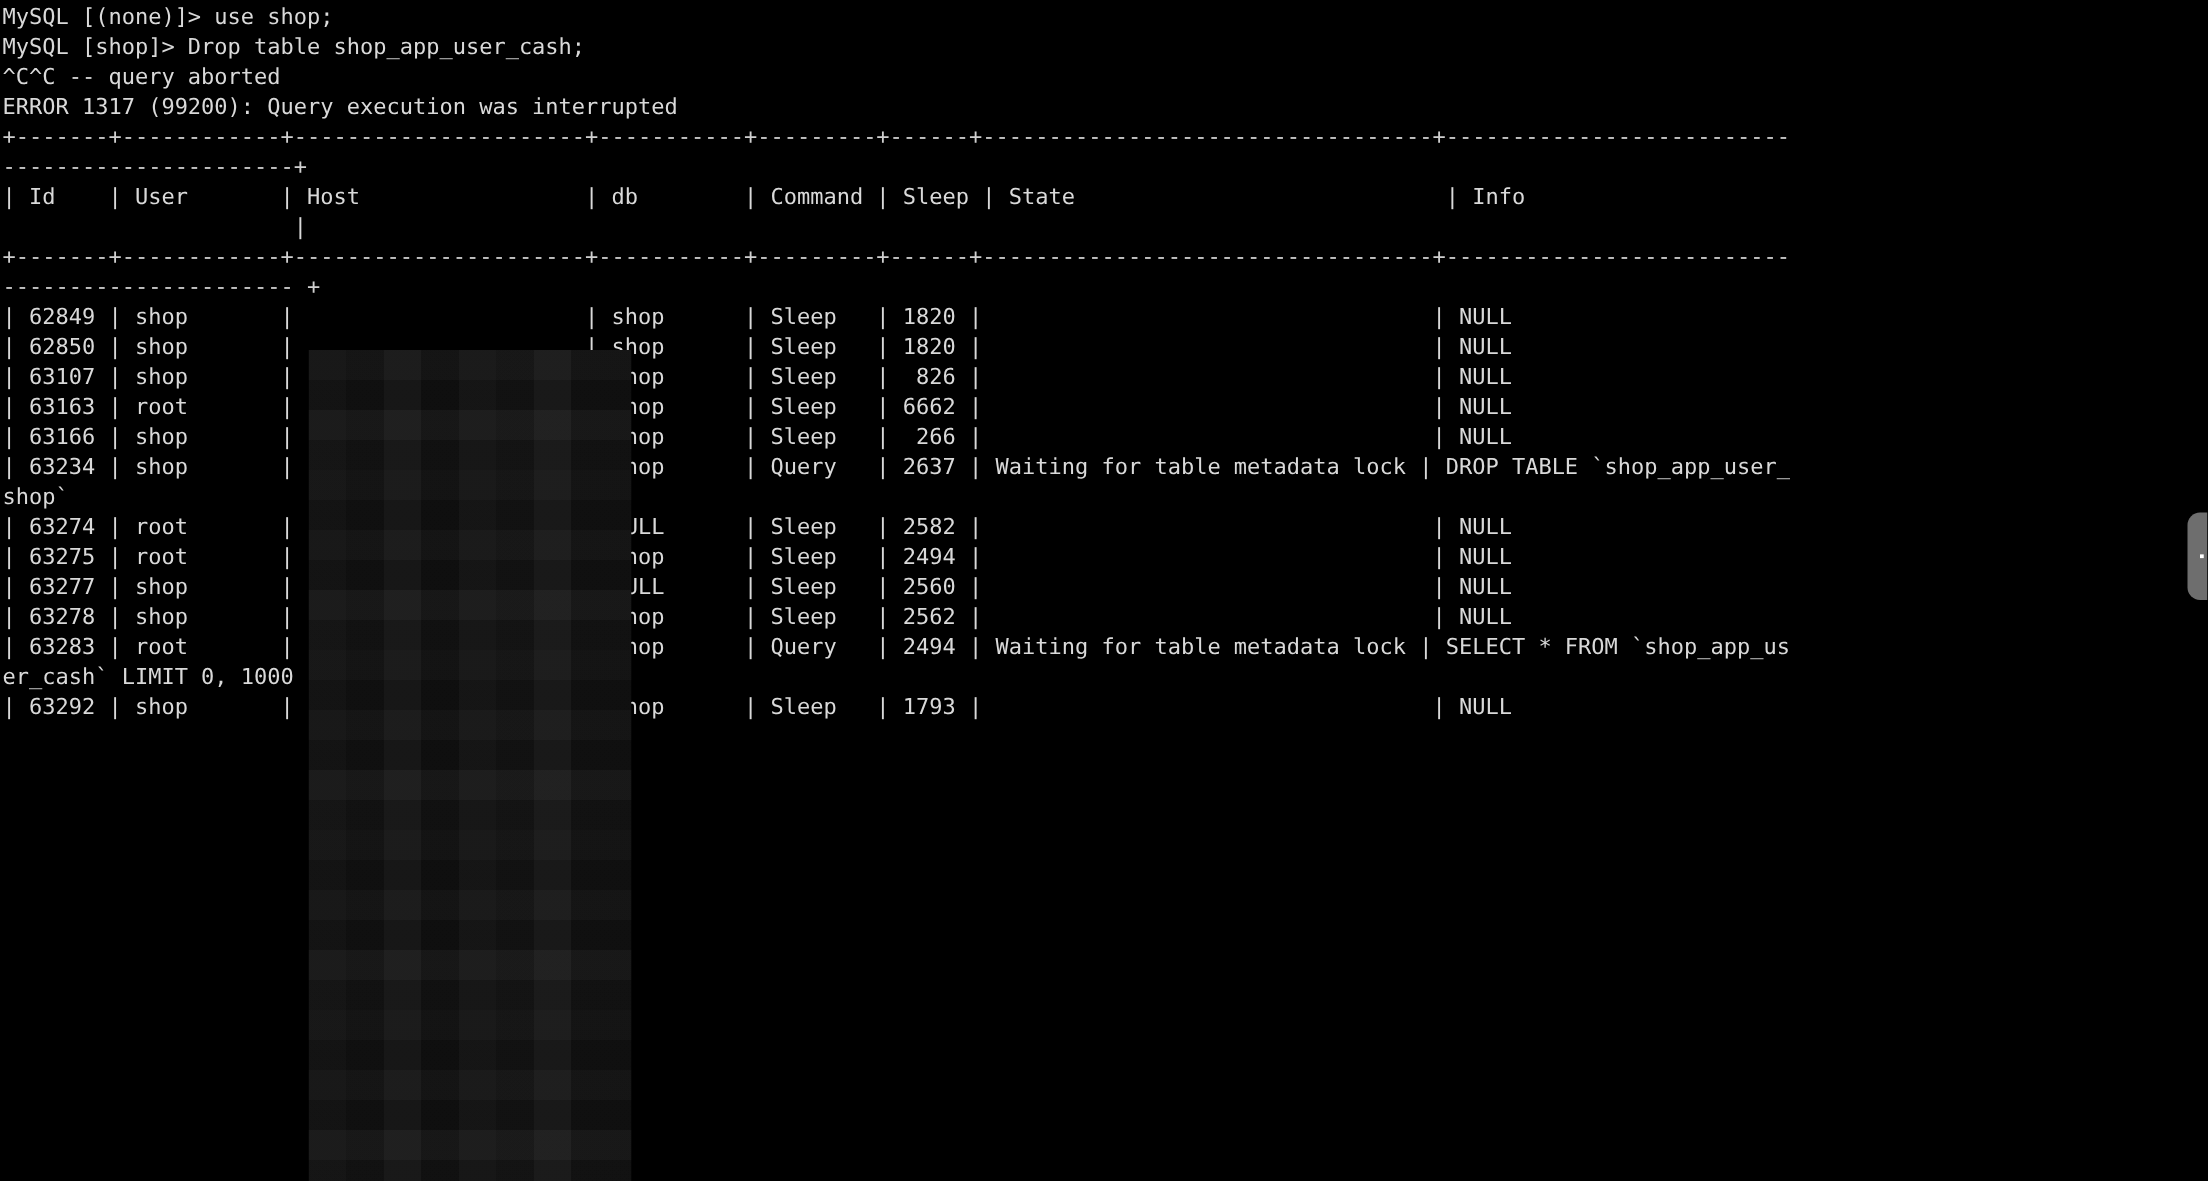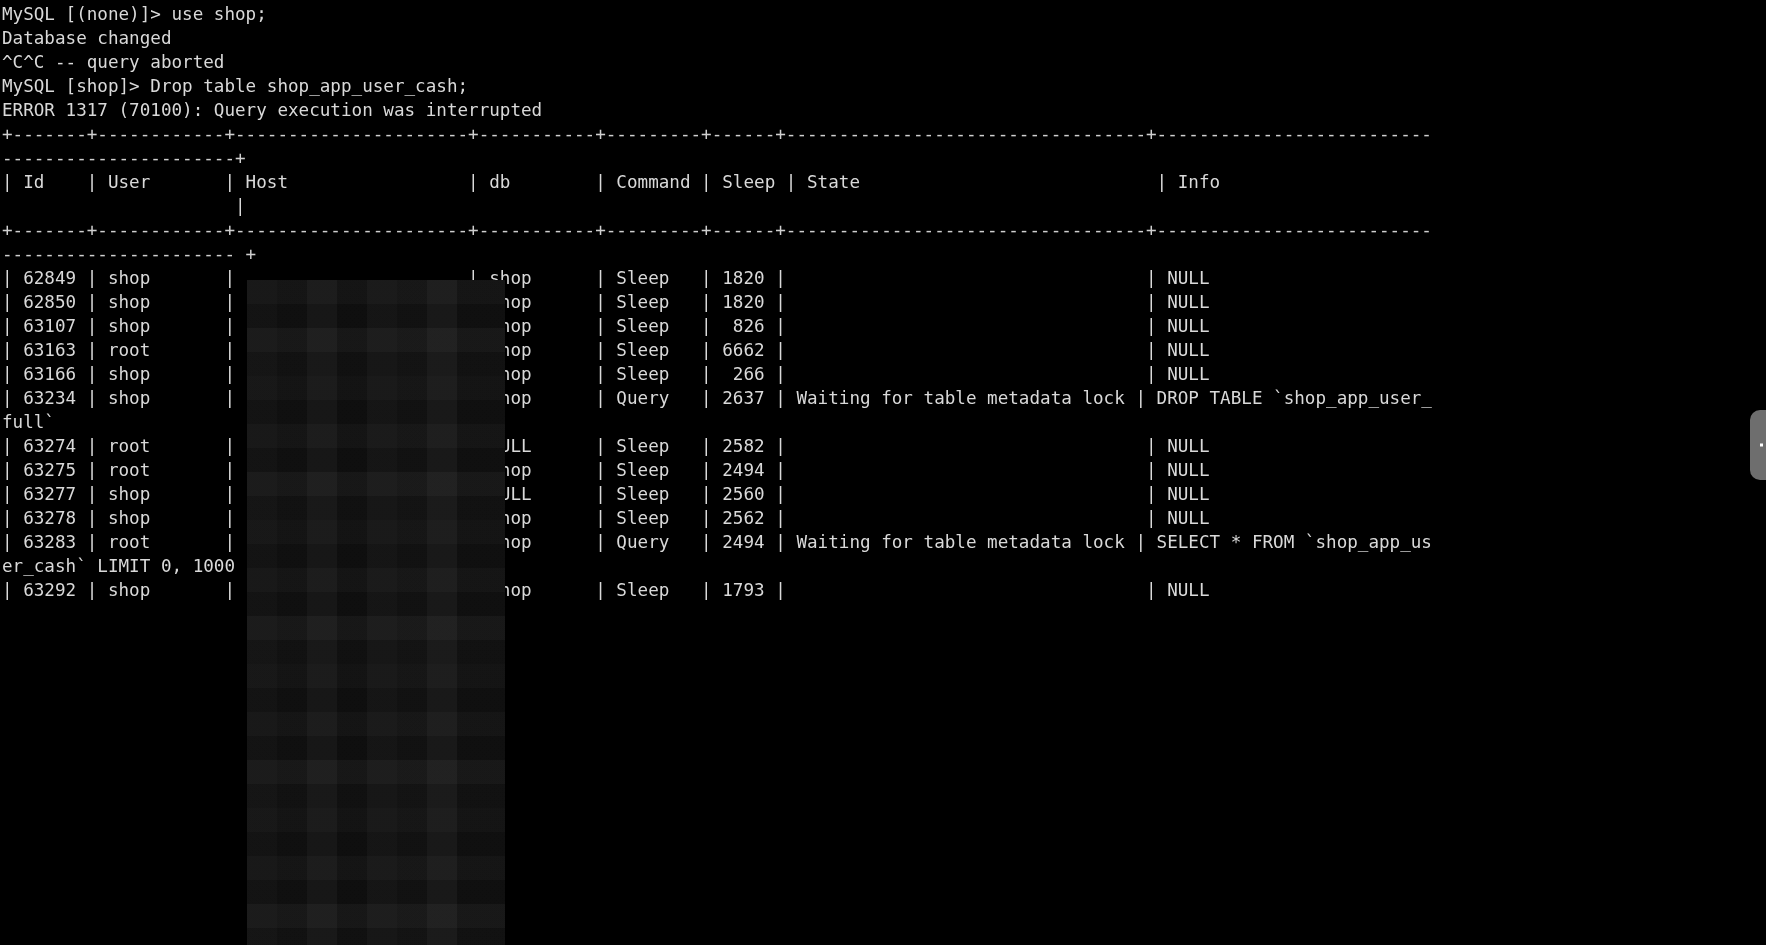--- a/index.html
+++ b/index.html
@@ -97,39 +97,38 @@
     height: 20px;
     background: transparent;
   }
 </style>
 </head>
 <body>
 
 <div id="terminal">
 
   <div class="line">MySQL [(none)]&gt; use shop;</div>
-  <div class="line">Database changed</div>
+  <div class="line">MySQL [shop]&gt; Drop table shop_app_user_cash;</div>
   <div class="line">^C^C -- query aborted</div>
-  <div class="line">MySQL [shop]&gt; Drop table shop_app_user_cash;</div>
-  <div class="line">ERROR 1317 (70100): Query execution was interrupted</div>
+  <div class="line">ERROR 1317 (99200): Query execution was interrupted</div>
 
   <div class="line faint">+-------+------------+----------------------+-----------+---------+------+----------------------------------+--------------------------</div>
   <div class="line faint">----------------------+</div>
   <div class="line">| Id    | User       | Host                 | db        | Command | Sleep | State                            | Info</div>
   <div class="line">                      |</div>
   <div class="line faint">+-------+------------+----------------------+-----------+---------+------+----------------------------------+--------------------------</div>
   <div class="line faint">---------------------- +</div>
 
   <div class="line">| 62849 | shop       |                      | shop      | Sleep   | 1820 |                                  | NULL</div>
   <div class="line">| 62850 | shop       |                      | shop      | Sleep   | 1820 |                                  | NULL</div>
   <div class="line">| 63107 | shop       |                      | shop      | Sleep   |  826 |                                  | NULL</div>
   <div class="line">| 63163 | root       |                      | shop      | Sleep   | 6662 |                                  | NULL</div>
   <div class="line">| 63166 | shop       |                      | shop      | Sleep   |  266 |                                  | NULL</div>
   <div class="line">| 63234 | shop       |                      | shop      | Query   | 2637 | Waiting for table metadata lock | DROP TABLE `shop_app_user_</div>
-  <div class="line">full`</div>
+  <div class="line">shop`</div>
   <div class="line">| 63274 | root       |                      | NULL      | Sleep   | 2582 |                                  | NULL</div>
   <div class="line">| 63275 | root       |                      | shop      | Sleep   | 2494 |                                  | NULL</div>
   <div class="line">| 63277 | shop       |                      | NULL      | Sleep   | 2560 |                                  | NULL</div>
   <div class="line">| 63278 | shop       |                      | shop      | Sleep   | 2562 |                                  | NULL</div>
   <div class="line">| 63283 | root       |                      | shop      | Query   | 2494 | Waiting for table metadata lock | SELECT * FROM `shop_app_us</div>
   <div class="line">er_cash` LIMIT 0, 1000 |</div>
   <div class="line">| 63292 | shop       |                      | shop      | Sleep   | 1793 |                                  | NULL</div>
 
   <div class="redact" id="redact-host"></div>
 

